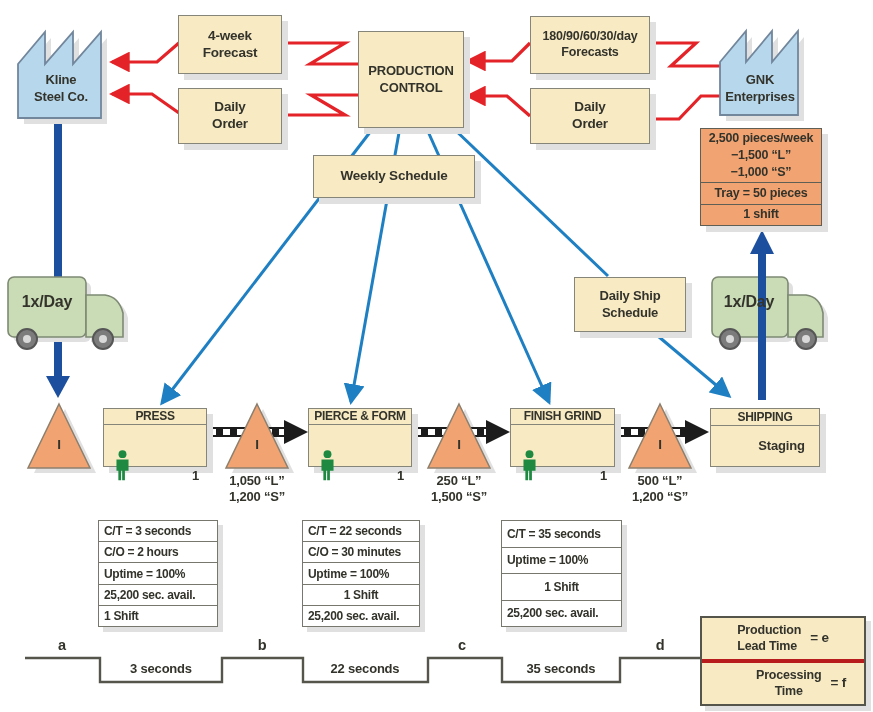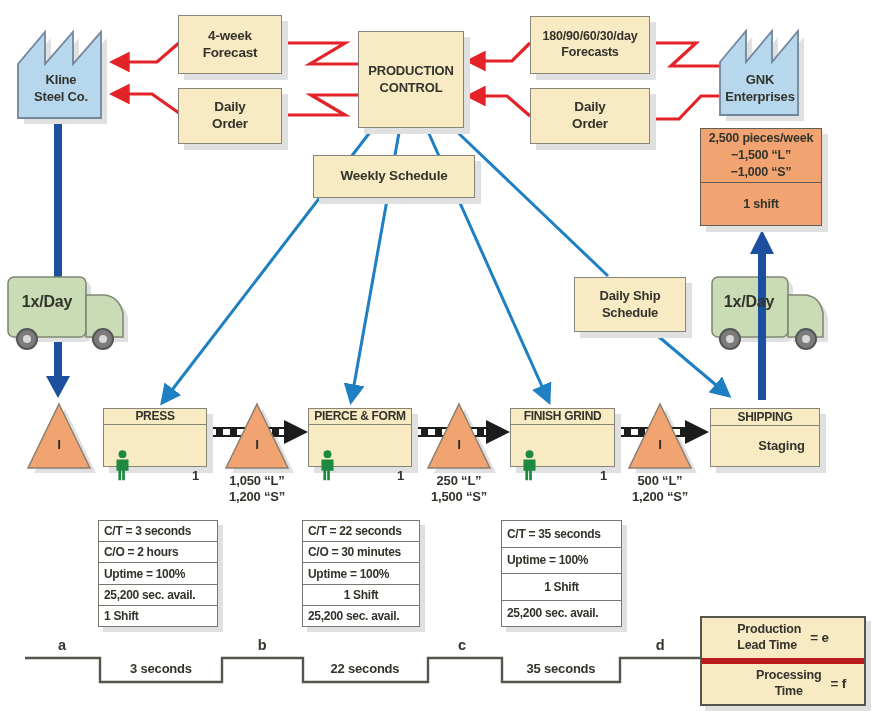--- a/index.html
+++ b/index.html
@@ -43,21 +43,21 @@
   .data .row{flex:1;display:flex;align-items:center;padding-left:5px;border-top:1.3px solid #77776d;}
   .data .row:first-child{border-top:none;}
   .data .row.c{justify-content:center;padding-left:0;}
   .d1{left:98px;width:118px;}
   .d2{left:302px;width:116px;}
   .d3{left:501px;width:119px;text-align:center;}
   
   .b-sum{left:700px;top:616px;width:162px;height:86px;background:#f8ebc4;border:2px solid #55554c;
          box-shadow:5px 5px 0 #e0e0e0;flex-direction:column;align-items:stretch;padding:0;}
   .b-sum .scell{flex:1;display:flex;align-items:center;justify-content:center;gap:9px;font-size:12.5px;}
-  .b-sum .scell + .scell{border-top:6px solid #b91c1c;padding-left:36px;}
+  .b-sum .scell + .scell{border-top:4px solid #b91c1c;padding-left:36px;}
   .b-sum .sval{font-size:13.5px;}
   .b-sum .sl-left{text-align:left;}
   
   .fac-kline{left:21px;top:72px;width:80px;font-size:13px;line-height:1.3;}
   .fac-gnk{left:720px;top:72px;width:80px;font-size:13px;line-height:1.3;}
   .trk-l{left:14px;top:293px;width:66px;font-size:16px;}
   .trk-r{left:716px;top:293px;width:66px;font-size:16px;}
   .inv-i{top:437px;width:20px;font-size:13.5px;z-index:2;}
   .i1{left:49px;}.i2{left:247px;}.i3{left:449px;}.i4{left:650px;}
   .inv-lb{top:473px;width:110px;font-size:13px;line-height:16px;}
@@ -197,20 +197,21 @@
   <div class="box b-ro">Daily
 Order</div>
   <div class="box b-ws">Weekly Schedule</div>
   <div class="box b-dss">Daily Ship
 Schedule</div>
 
   <div class="box b-demand">
     <div class="cell c1">2,500 pieces/week
 −1,500 “L”
 −1,000 “S”</div>
+    <div class="cell c2">Tray = 50 pieces</div>
     <div class="cell c3">1 shift</div>
   </div>
 
   <div class="lbl trk-l">1x/Day</div>
   <div class="lbl trk-r">1x/Day</div>
 
   <div class="lbl inv-i i1">I</div>
   <div class="lbl inv-i i2">I</div>
   <div class="lbl inv-i i3">I</div>
   <div class="lbl inv-i i4">I</div>

